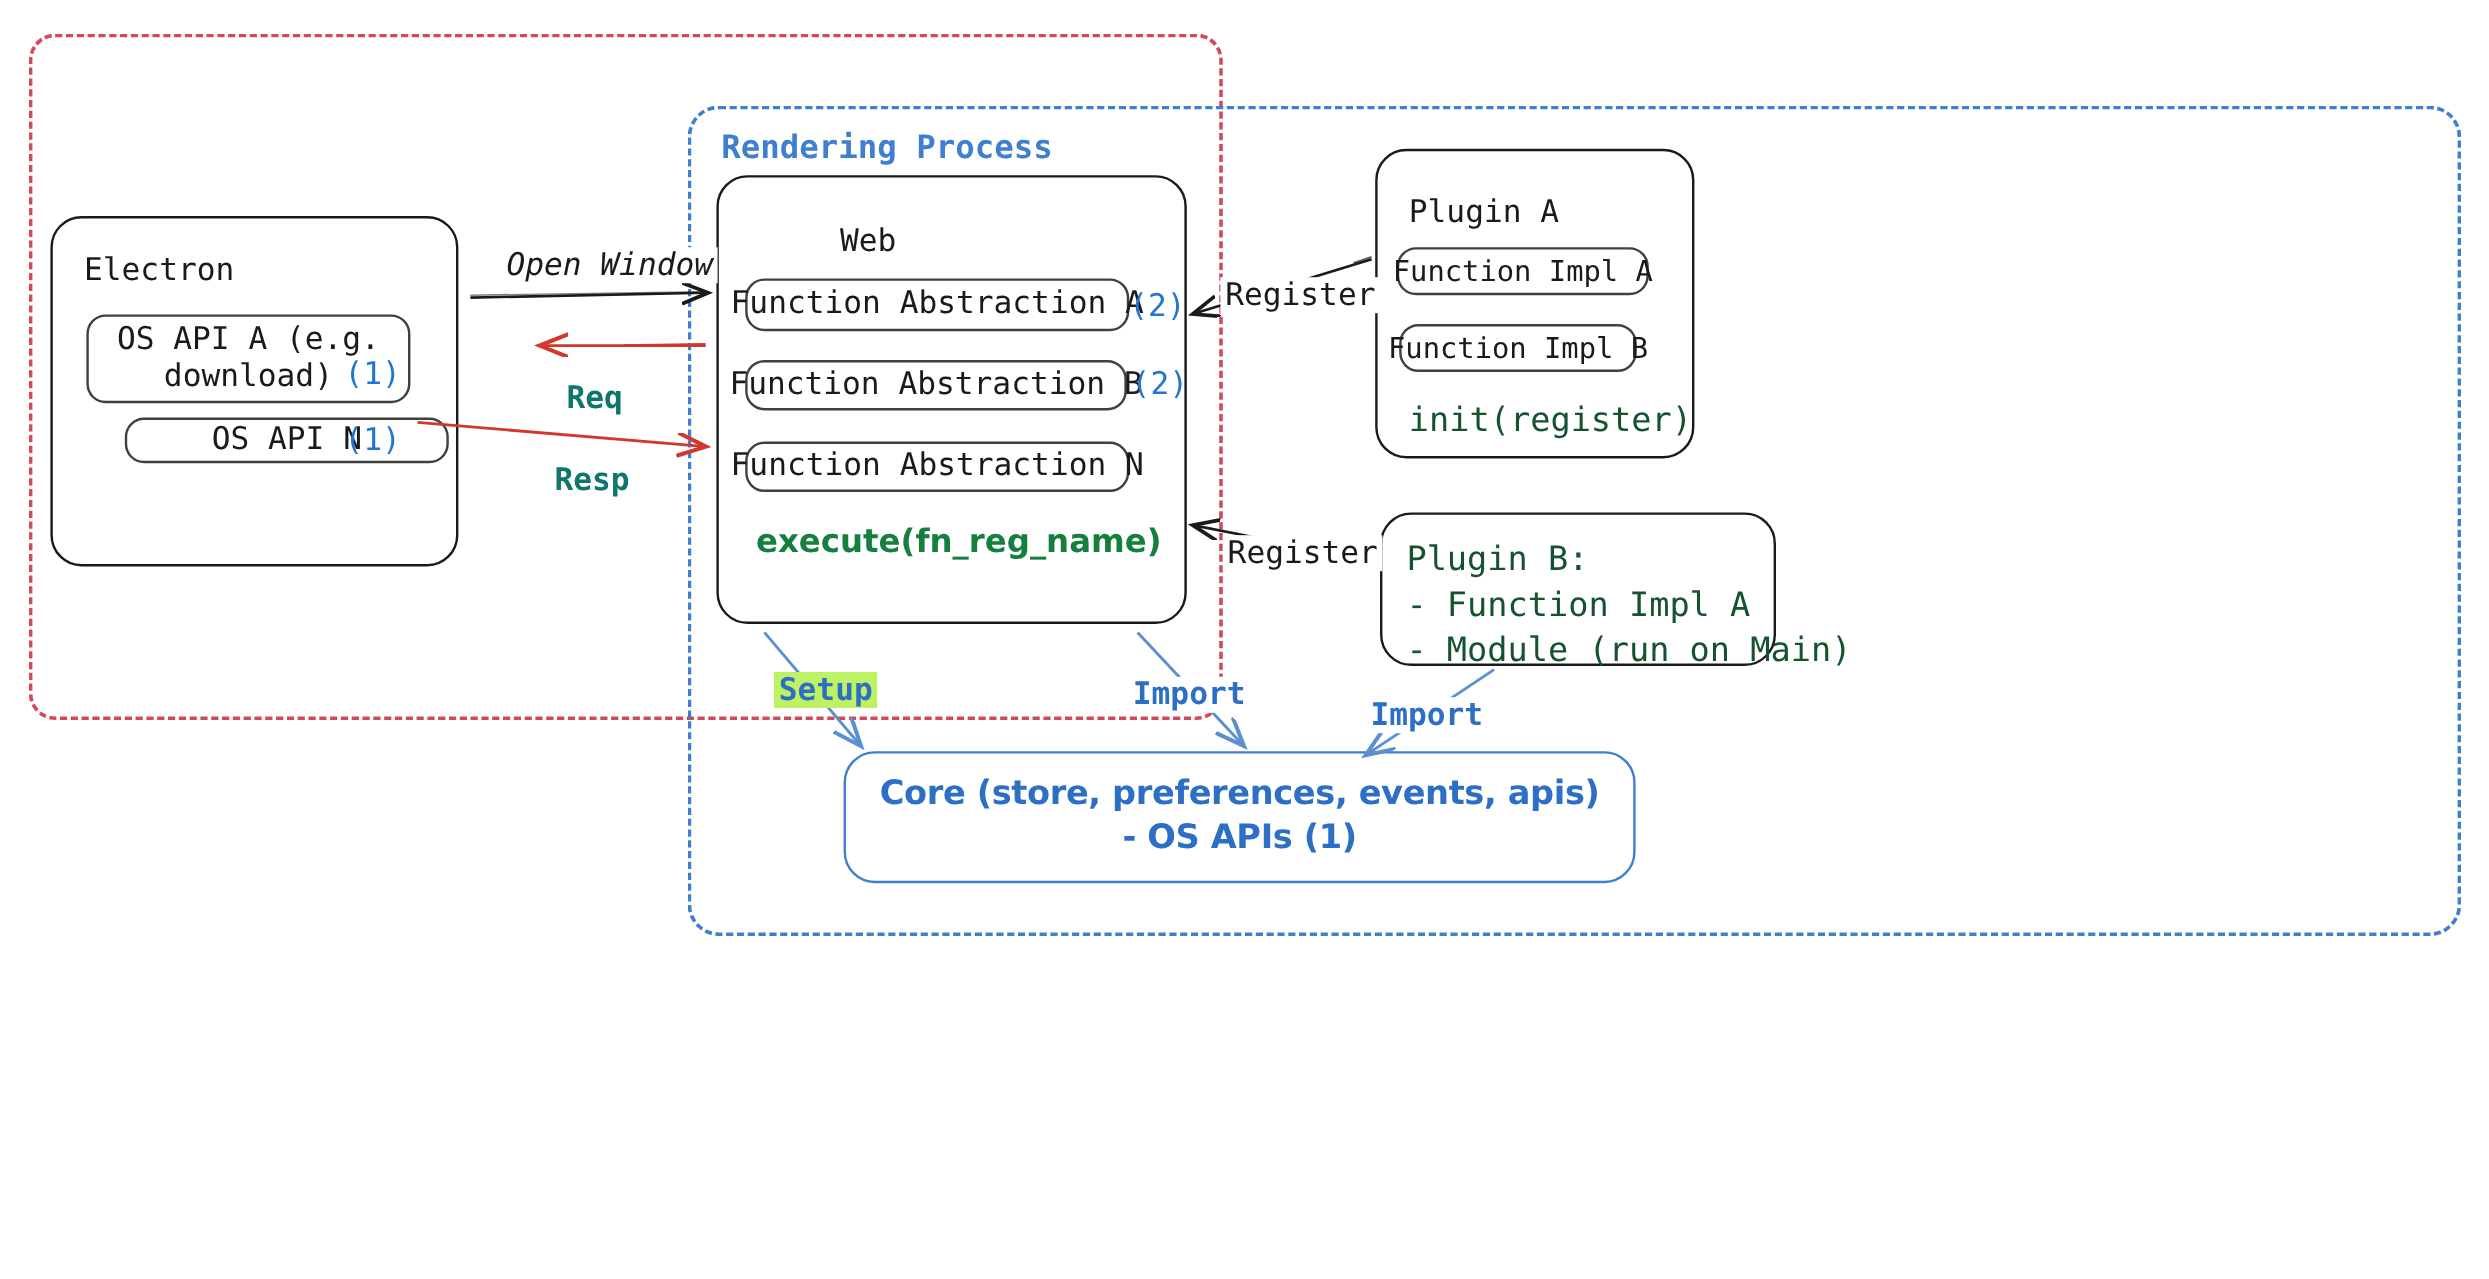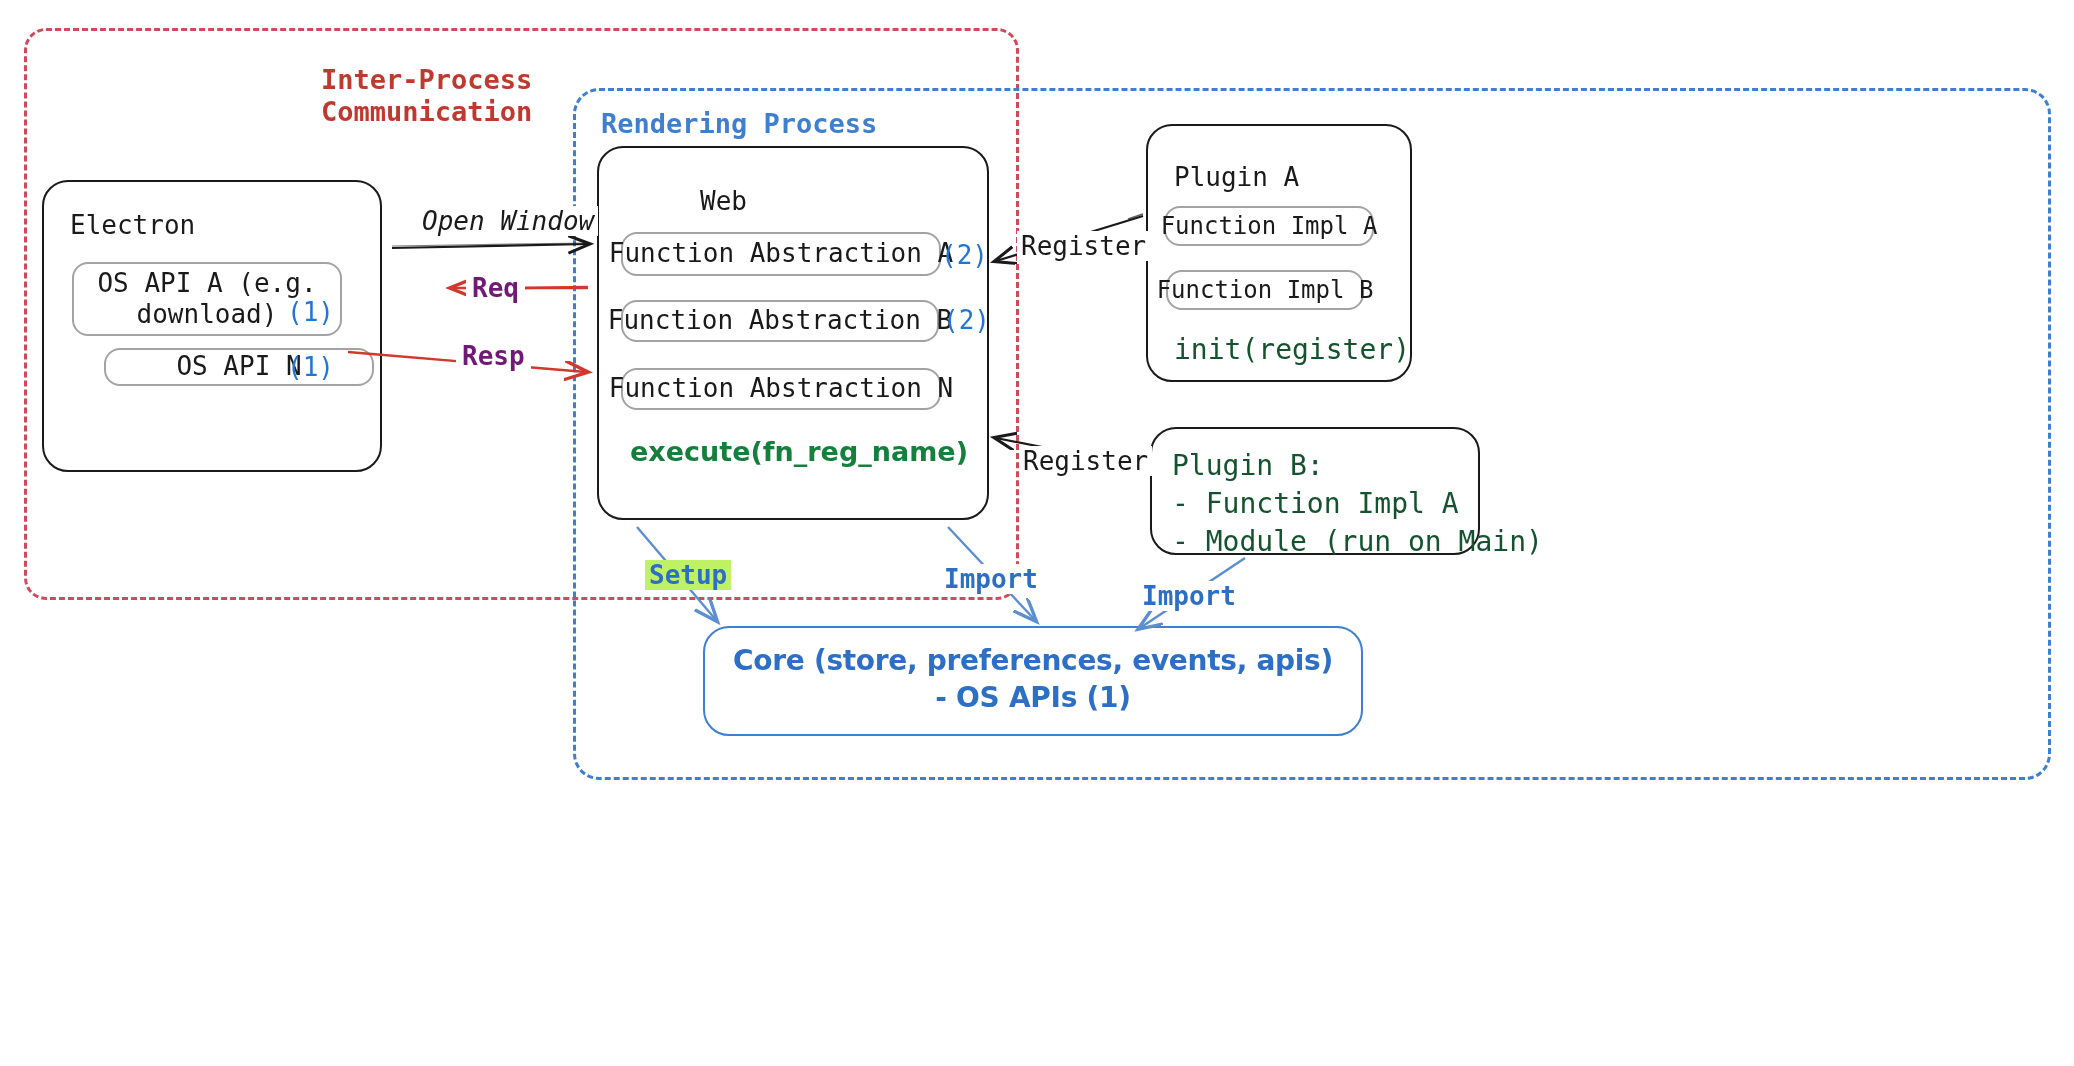--- a/index.html
+++ b/index.html
@@ -48,21 +48,21 @@
   .group-label.render { color: #3f7fd0; font-weight: 700; }
 
   
   .box {
     border: 2.5px solid #1a1a1a;
     border-radius: 26px;
     box-sizing: border-box;
     background: transparent;
   }
   .box.inner {
-    border: 2px solid #a3a3a3;
+    border: 2px solid #404040;
     border-radius: 16px;
   }
   .box-title {
     font-size: 26px;
     color: #1a1a1a;
     white-space: pre;
     font-family: "DejaVu Sans Mono", "Liberation Mono", monospace;
   }
   .cell-text {
     font-size: 26px;
@@ -98,21 +98,21 @@
     font-weight: 600;
   }
 
   
   .edge-label {
     font-size: 26px;
     white-space: pre;
     font-family: "DejaVu Sans Mono", "Liberation Mono", monospace;
   }
   .edge-label.black { color: #1a1a1a; }
-  .edge-label.red   { color: #701a75; font-weight: 700; }
+  .edge-label.red   { color: #0f766e; font-weight: 700; margin-top: 44px; }
   .edge-label.blue  { color: #2d6fc4; font-weight: 700; }
 
   
   .core-box {
     border: 2.5px solid #3f7fd0;
     border-radius: 26px;
     box-sizing: border-box;
   }
   .core-text {
     color: #2d6fc4;
@@ -124,22 +124,20 @@
     white-space: pre;
     letter-spacing: -0.3px;
   }
 </style>
 </head>
 <body>
 
 <div id="canvas">
 
   <div class="abs group-ipc" style="left:24px; top:28px; width:995px; height:572px;"></div>
-  <div class="abs group-label ipc" style="left:321px; top:64px; width:340px;">Inter-Process
-Communication</div>
 
   <div class="abs group-render" style="left:573px; top:88px; width:1478px; height:692px;"></div>
   <div class="abs group-label render" style="left:601px; top:108px;text-align:center;">Rendering Process</div>
 
   <div class="abs box" style="left:42px; top:180px; width:340px; height:292px;"></div>
   <div class="abs box-title" style="left:70px; top:210px;">Electron</div>
 
   <div class="abs box inner" style="left:72px; top:262px; width:270px; height:74px;">
     <div class="cell-text">OS API A (e.g.
 download)</div>

